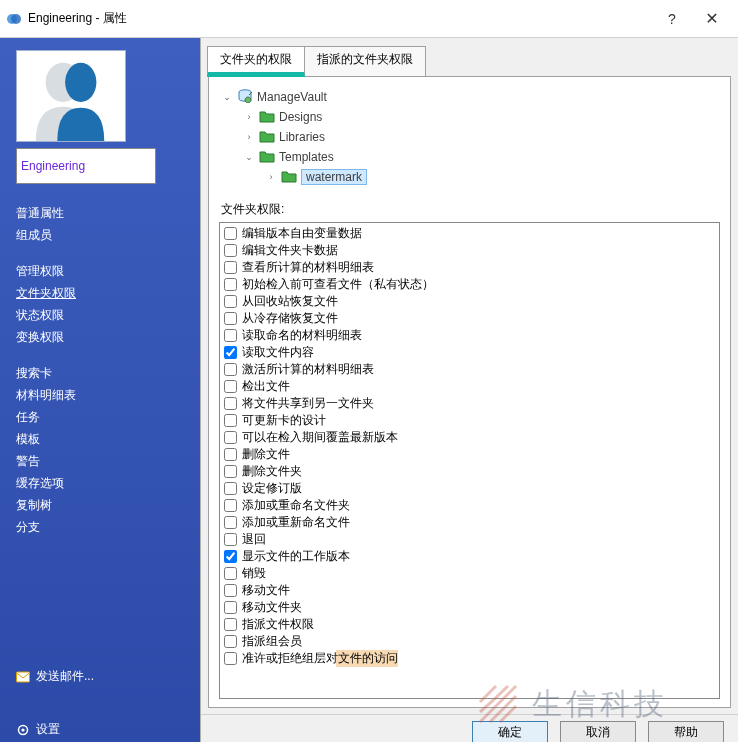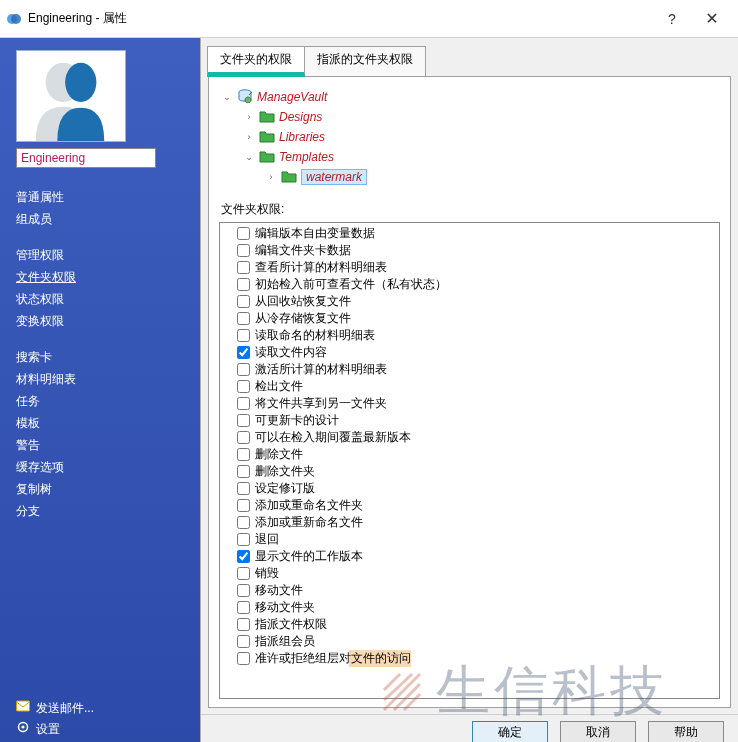--- a/index.html
+++ b/index.html
@@ -8,57 +8,57 @@
 .titlebar { height: 38px; background: #fff; border-bottom: 1px solid #d0d0d0; display: flex; align-items: center; padding: 0 6px; }
 .titlebar .app-icon { width: 16px; height: 16px; margin-right: 6px; }
 .titlebar .title { flex: 1; color: #000; }
 .titlebar .help-btn, .titlebar .close-btn { width: 40px; height: 28px; display: flex; align-items: center; justify-content: center; font-size: 14px; color: #333; cursor: default; }
 .titlebar .close-btn { font-size: 16px; }
 
 .workarea { display: flex; height: calc(100% - 30px); }
 
 .sidebar { width: 200px; background: linear-gradient(to bottom, #3e5fc0 0%, #2c4aa8 100%); color: #fff; padding: 12px 16px 10px 16px; display: flex; flex-direction: column; }
 .avatar-box { width: 110px; height: 92px; background: #fff; border: 1px solid #a0b0d0; display: flex; align-items: flex-end; justify-content: center; margin-bottom: 6px; overflow: hidden; }
-.name-field { width: 140px; height: 20px; border: 1px solid #888; background: #fff; color: #be185d; padding: 2px 4px; margin-bottom: 18px; }
+.name-field { width: 140px; height: 36px; border: 1px solid #888; background: #fff; color: #6d28d9; padding: 2px 4px; margin-bottom: 18px; }
 .nav-group { margin-bottom: 14px; }
 .nav-item { color: #fff; padding: 2px 0; cursor: default; line-height: 18px; }
 .nav-item.active { text-decoration: underline; }
 .sidebar-spacer { flex: 1; }
-.sidebar-bottom .bottom-row { display: flex; align-items: flex-start; gap: 6px; padding: 2px 0; color: #fff; cursor: default; }
+.sidebar-bottom .bottom-row { display: flex; align-items: center; gap: 6px; padding: 2px 0; color: #fff; cursor: default; margin-top: 32px; }
 .sidebar-bottom .ico { width: 14px; height: 12px; display: inline-block; }
 
 .main { flex: 1; background: #f0f0f0; display: flex; flex-direction: column; border-left: 1px solid #b0b0b0; }
 
 .tabs { display: flex; padding: 8px 6px 0 6px; background: #f0f0f0; }
 .tab { padding: 4px 12px; border: 1px solid #a0a0a0; background: #f8f8f8; margin-right: -1px; position: relative; cursor: default; }
 .tab.active { background: #fff; border-bottom: 5px solid #14b8a6; z-index: 2; }
 .tab-body { flex: 1; margin: 0 7px 6px 7px; border: 1px solid #a0a0a0; background: #fff; margin-top: -1px; padding: 8px 10px; overflow: hidden; display: flex; flex-direction: column; }
 
 .tree { border: none; padding: 2px 0 10px 2px; }
 .tree-row { display: flex; align-items: center; height: 20px; gap: 4px; }
 .tree-indent { display: inline-block; width: 18px; }
 .tree-toggle { width: 12px; height: 12px; display: flex; align-items: center; justify-content: center; font-size: 9px; color: #666; cursor: default; }
 .folder-icon { width: 16px; height: 14px; }
-.tree-label { color: #b91c1c; font-style: italic; }
+.tree-label { color: #404040; }
 .tree-row.selected .tree-label { background: #cde8ff; border: 1px solid #7fb7e8; padding: 0 4px; }
 
 .perm-label { margin: 4px 0 4px 2px; color: #000; }
-.perm-list { flex: 1; border: 1px solid #888; background: #fff; overflow-y: auto; padding: 2px 17px; }
+.perm-list { flex: 1; border: 1px solid #888; background: #fff; overflow-y: auto; padding: 2px 4px; }
 .perm-item { display: flex; align-items: center; gap: 5px; height: 17px; }
 .perm-item input[type=checkbox] { width: 13px; height: 13px; }
 .perm-item label { color: #000; }
 .perm-item.hl label { background: linear-gradient(90deg, transparent 60%, #f7d9b3 60%, #f7d9b3 100%); }
 
 .button-row { height: 36px; display: flex; justify-content: flex-end; align-items: center; gap: 12px; padding: 0 14px; background: #f0f0f0; border-top: 1px solid #d0d0d0; }
 .btn { min-width: 76px; height: 24px; border: 1px solid #8a8a8a; background: #e8e8e8; cursor: default; }
 .btn.primary { border: 1px solid #3c7fb1; background: #e4f0f9; }
 
 .watermark { position: absolute; right: 70px; bottom: 14px; display: flex; align-items: center; gap: 10px; opacity: 0.35; pointer-events: none; }
 .watermark .wm-icon { width: 48px; height: 48px; }
-.watermark .wm-text { font-size: 54px; color: #3a4e6a; letter-spacing: 4px; font-weight: 300; }
+.watermark .wm-text { font-size: 30px; color: #3a4e6a; letter-spacing: 4px; font-weight: 300; }
 </style>
 </head>
 <body>
 
 <div class="titlebar">
   <span class="app-icon">
     <svg viewBox="0 0 16 16">
         <circle cx="6" cy="8" r="5" fill="#5aa0e0"></circle>
         <circle cx="10" cy="8" r="5" fill="#2a6fc0" fill-opacity="0.85"></circle>
       </svg>

